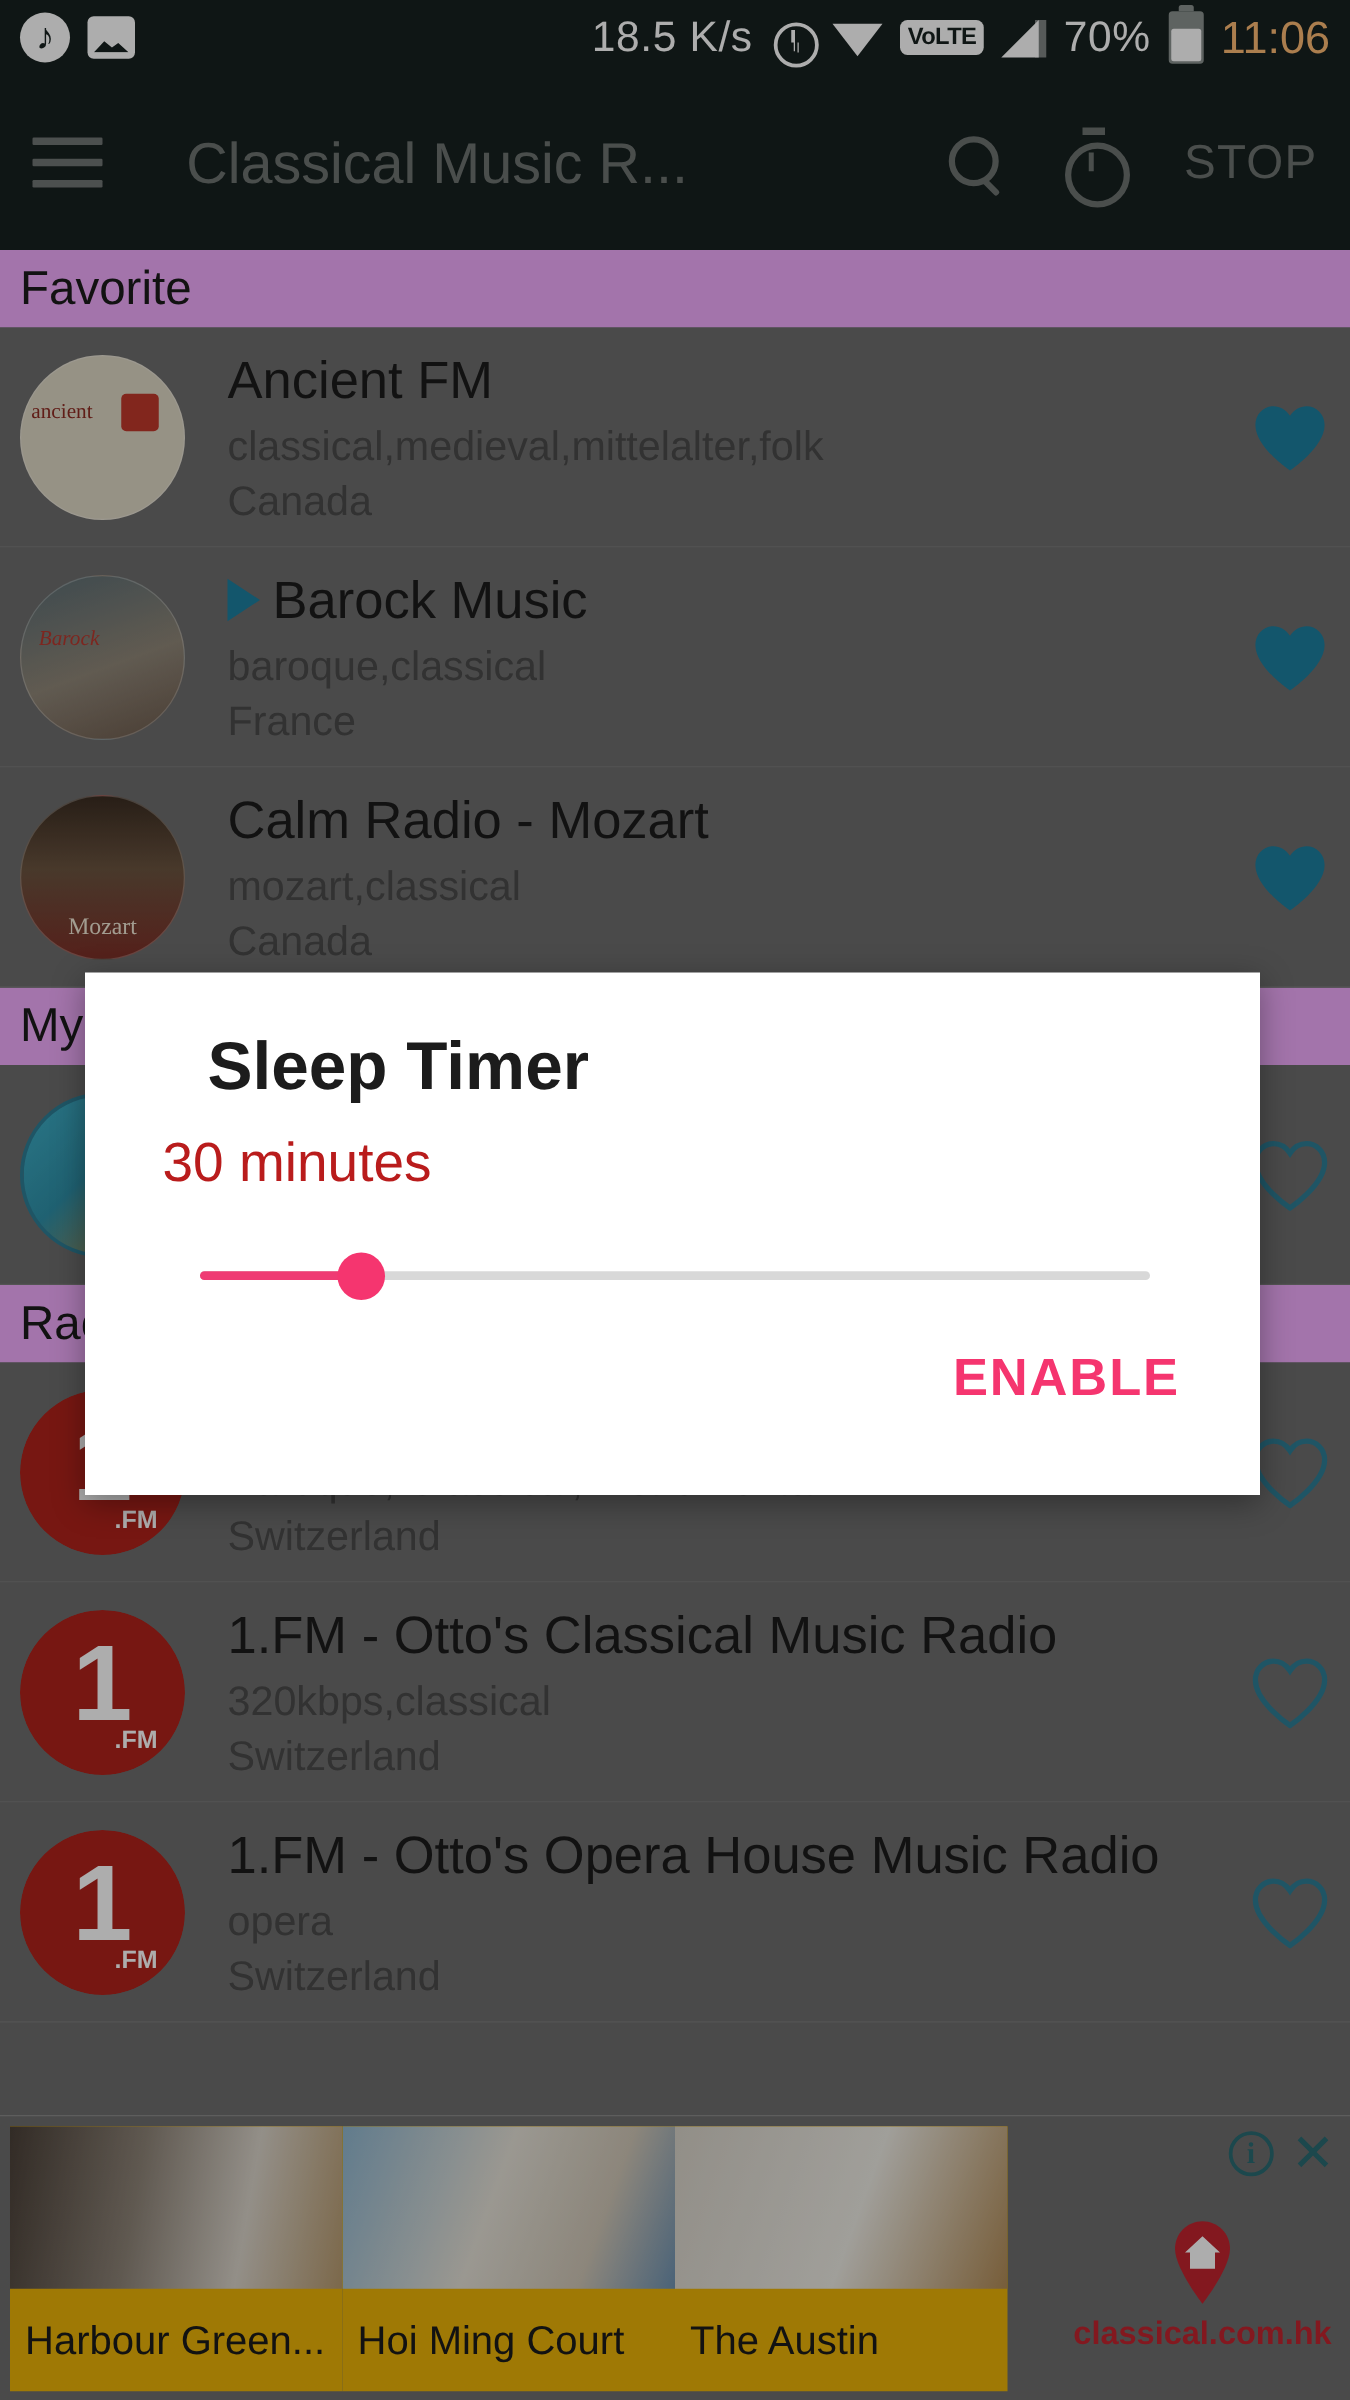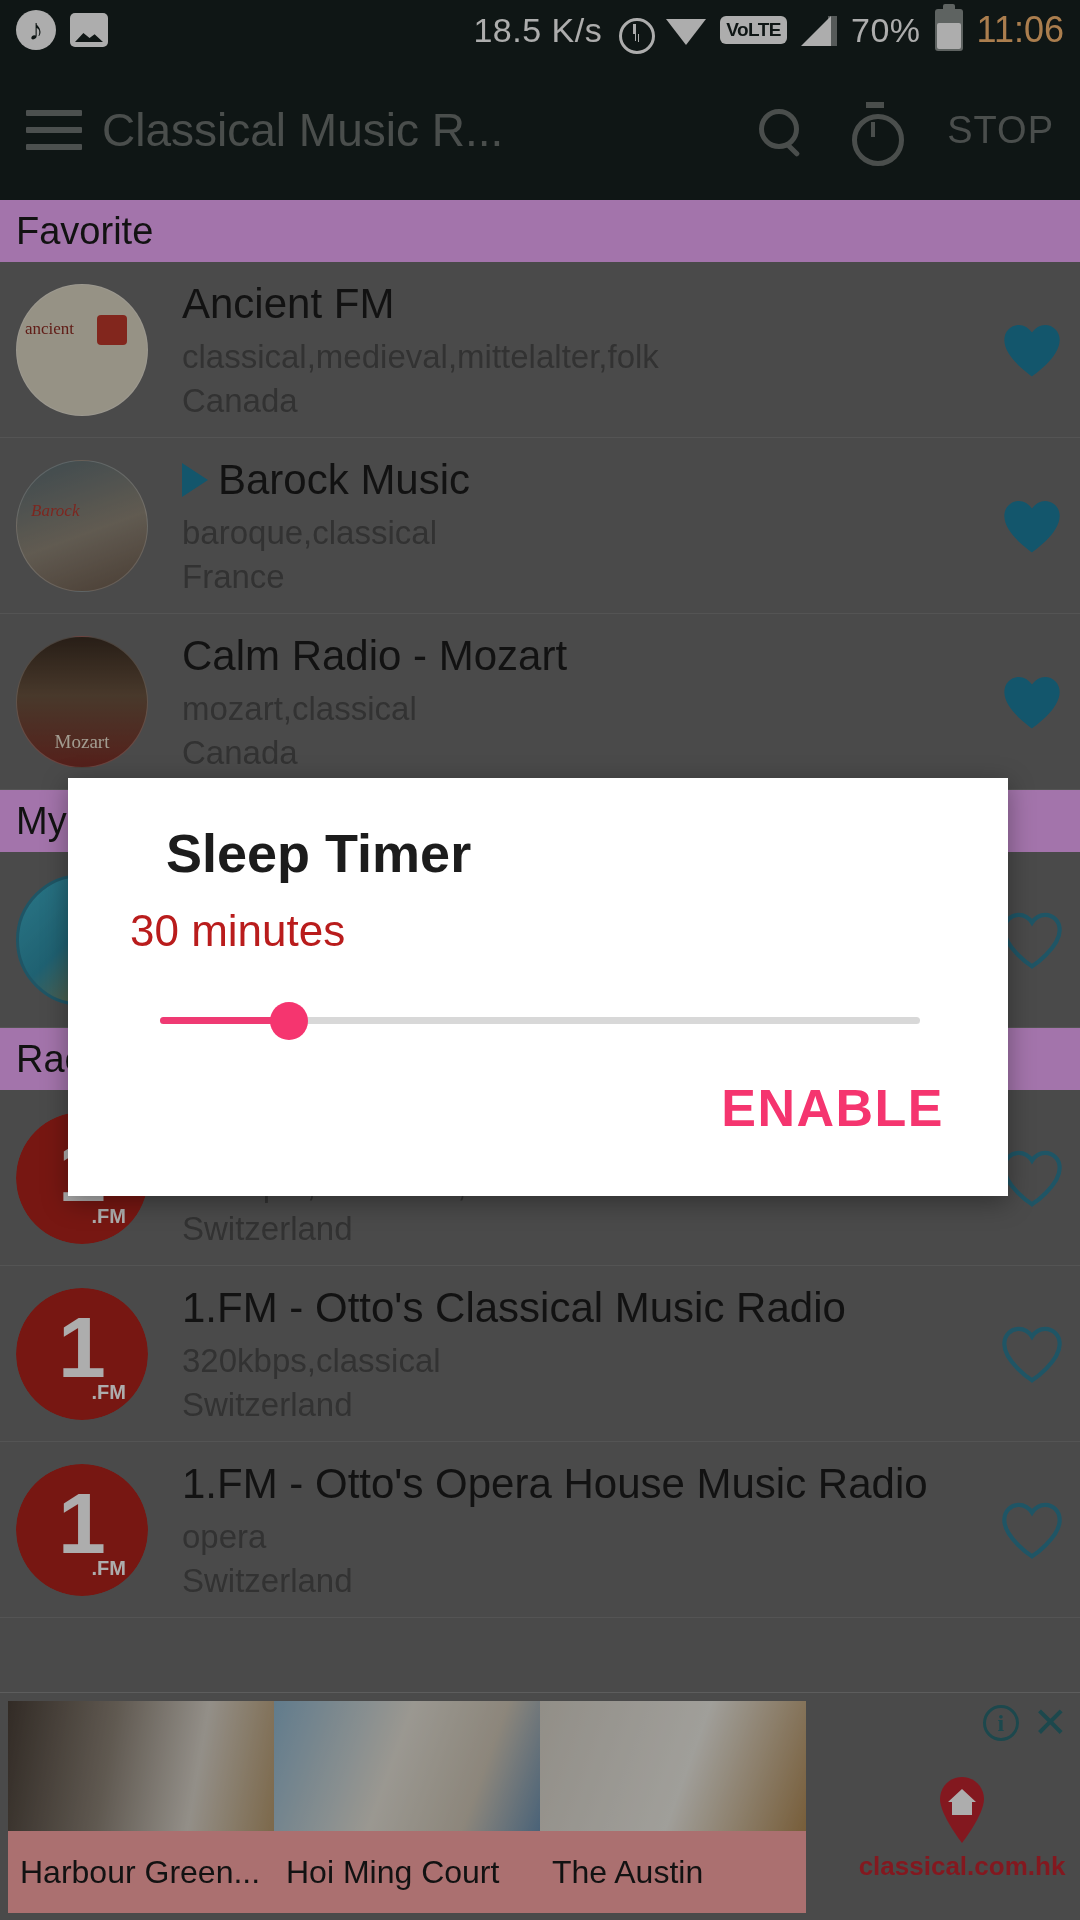--- a/index.html
+++ b/index.html
@@ -75,21 +75,21 @@
 
   
   #toolbar {
     position:absolute; top:60px; left:0; width:1080px; height:140px;
     background:#17211f; display:flex; align-items:center; padding:0 26px;
   }
   .tb-dim { opacity:0.45; }
   .hamburger { width:56px; height:40px; display:flex; flex-direction:column; justify-content:space-between; }
   .hamburger span { display:block; height:6px; background:#dddddd; border-radius:1px; }
   #app-title {
-    font-size:46px; color:#d6d6d6; margin-left:20px; white-space:nowrap;
+    font-size:46px; color:#d6d6d6; margin-left:67px; white-space:nowrap;
     overflow:hidden;
   }
   .tb-actions { margin-left:auto; display:flex; align-items:center; gap:46px; }
   .search-ic { width:46px; height:46px; position:relative; }
   .search-ic::before {
     content:""; position:absolute; left:2px; top:2px; width:30px; height:30px;
     border:5px solid #d6d6d6; border-radius:50%;
   }
   .search-ic::after {
     content:""; position:absolute; right:2px; bottom:1px; width:17px; height:5px;
@@ -202,32 +202,32 @@
   }
   #slider-fill {
     position:absolute; left:0; top:17px; height:7px;
     background:#ef3a73; border-radius:4px;
   }
   #slider-thumb {
     position:absolute; top:2px; width:38px; height:38px; border-radius:50%;
     background:#f5356f; transform:translateX(-19px);
   }
   #enable-btn {
-    position:absolute; right:64px; top:300px; font-size:52px; font-weight:bold;
+    position:absolute; right:64px; top:300px; font-size:42px; font-weight:bold;
     color:#f5356f; letter-spacing:1.5px;
   }
 
   
   #ad {
     position:absolute; left:0; bottom:0; width:1080px; height:228px;
     background:#6e6e6e; border-top:1px solid #8a8a8a; display:flex;
     align-items:flex-start; padding:8px 0 0 8px; z-index:30;
   }
   .ad-card {
-    width:266px; height:212px; background:#fca5a5;
+    width:266px; height:212px; background:#eab308;
     display:flex; flex-direction:column; overflow:hidden;
   }
   .ad-img { height:130px; width:100%; }
   .ad-img-1 { background:linear-gradient(100deg,#4a4038 0%,#8d8377 38%,#d9d3c9 70%,#b79a6e 100%); }
   .ad-img-2 { background:linear-gradient(110deg,#8fb6cf 0%,#e4e0d6 45%,#cfc6b6 75%,#6e92b2 100%); }
   .ad-img-3 { background:linear-gradient(110deg,#d7d2c8 0%,#eceae3 55%,#b08a55 100%); }
   .ad-label {
     flex:1; display:flex; align-items:center; padding:0 12px;
     font-size:32px; color:#1b1b1b; white-space:nowrap; overflow:hidden;
   }

